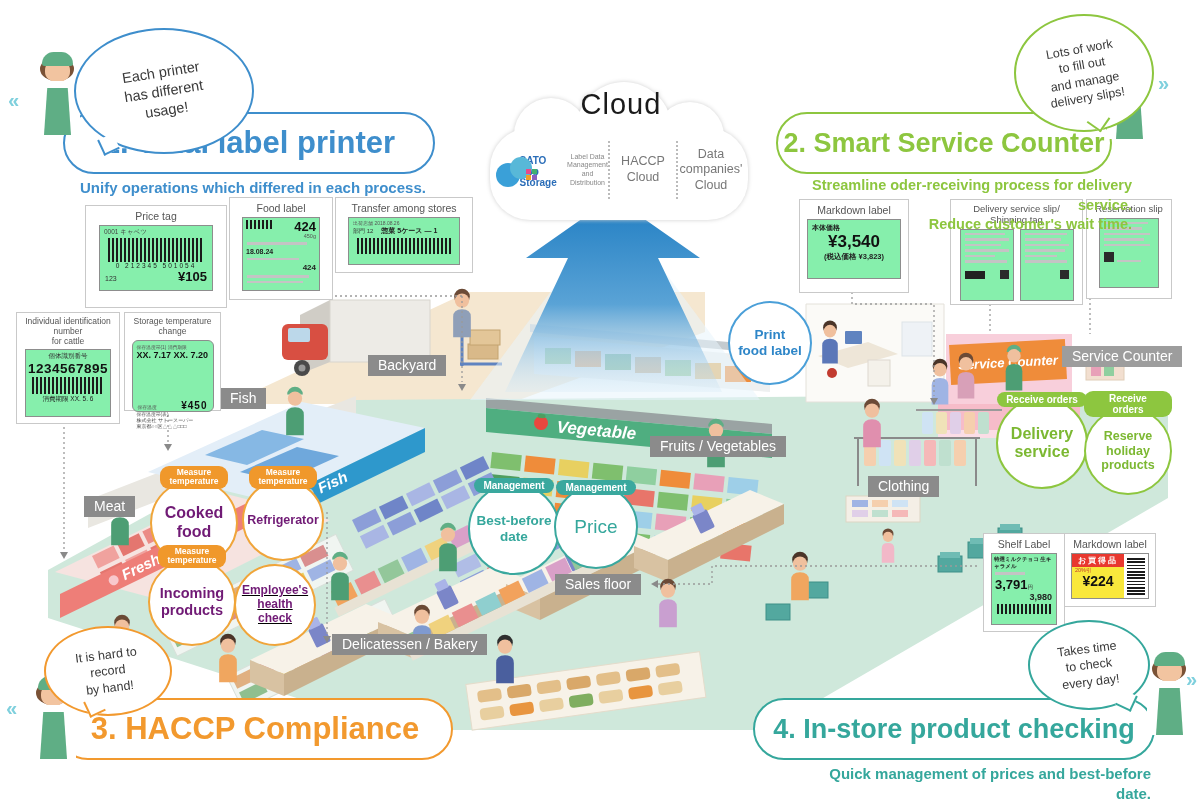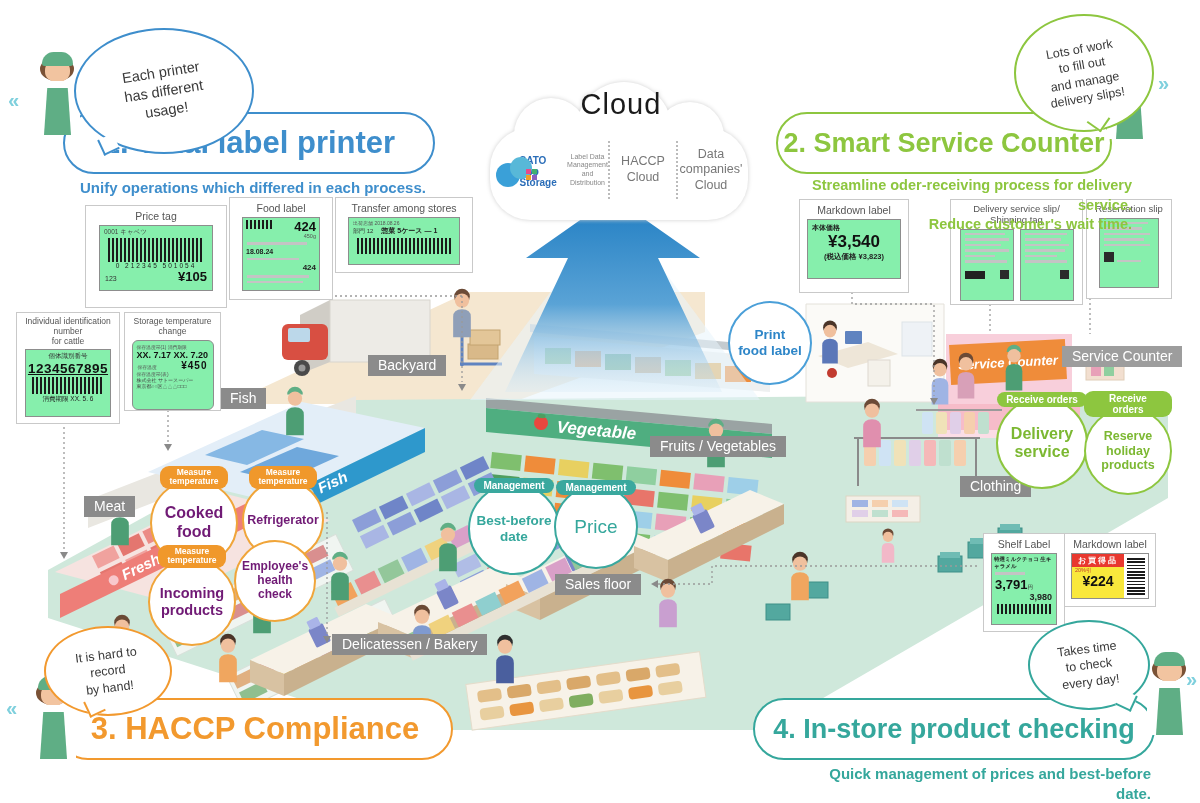--- a/index.html
+++ b/index.html
@@ -652,34 +652,34 @@
       </div>
       <div class="bcode" style="height:16px;margin:2px 8px 0;"></div>
     </div>
   </div>
 
   <div class="card" style="left:16px;top:312px;width:102px;height:110px;">
     <div class="ct pre" style="font-size:8.5px;">Individual identification number
 for cattle</div>
     <div class="inner" style="width:84px;height:66px;">
       <div style="font-size:6.5px;color:#333;text-align:center;padding-top:2px;">個体識別番号</div>
-      <div style="font-size:13.5px;font-weight:bold;color:#111;text-align:center;letter-spacing:0.5px;text-decoration:underline;">1234567895</div>
+      <div style="font-size:13.5px;font-weight:bold;color:#111;text-align:center;letter-spacing:0.5px;">1234567895</div>
       <div class="bcode" style="height:17px;margin:1px 6px;"></div>
       <div style="font-size:6.5px;color:#222;text-align:center;">消費期限  XX. 5. 6</div>
     </div>
   </div>
 
   <div class="card" style="left:124px;top:312px;width:95px;height:97px;">
     <div class="ct" style="font-size:8.5px;">Storage temperature change</div>
     <div class="inner" style="width:80px;height:70px;border-radius:6px;">
       <div style="font-size:4.8px;color:#555;padding:3px 0 0 4px;">保存温度帯(1)   消費期限</div>
       <div style="font-size:9px;font-weight:bold;color:#111;padding-left:4px;">XX. 7.17 XX. 7.20</div>
       <div style="display:flex;justify-content:space-between;padding:0 5px;align-items:baseline;">
         <span style="font-size:4.8px;color:#555;">保存温度</span>
-        <span style="font-size:10px;font-weight:bold;color:#111;letter-spacing:1px;">¥450</span>
+        <span style="font-size:10px;font-weight:bold;color:#111;letter-spacing:1px;margin-top:40px;">¥450</span>
       </div>
       <div style="font-size:4.8px;color:#555;padding-left:4px;">保存温度帯(表)</div>
       <div style="font-size:5px;color:#444;padding-left:4px;">株式会社 サトースーパー</div>
       <div style="font-size:5px;color:#444;padding-left:4px;">東京都○○区△△△□□□</div>
     </div>
   </div>
 
   <div class="card" style="left:799px;top:199px;width:108px;height:92px;">
     <div class="ct">Markdown label</div>
     <div class="inner" style="width:92px;height:58px;">
@@ -759,41 +759,41 @@
       <div class="vcode" style="flex:1;margin:3px;"></div>
     </div>
   </div>
 
   <div class="glabel" style="left:368px;top:355px;">Backyard</div>
   <div class="glabel" style="left:220px;top:388px;">Fish</div>
   <div class="glabel" style="left:84px;top:496px;">Meat</div>
   <div class="glabel" style="left:650px;top:436px;">Fruits / Vegetables</div>
   <div class="glabel" style="left:555px;top:574px;">Sales floor</div>
   <div class="glabel" style="left:332px;top:634px;">Delicatessen / Bakery</div>
-  <div class="glabel" style="left:960px;top:476px;">Clothing</div>
+  <div class="glabel" style="left:868px;top:476px;">Clothing</div>
   <div class="glabel" style="left:1062px;top:346px;background:#9d9d9d;">Service Counter</div>
 
   <div class="badge" style="left:150px;top:466px;width:88px;">
     <div class="tab o pre">Measure
 temperature</div>
     <div class="circ o pre" style="width:84px;height:84px;font-size:16px;">Cooked
 food</div>
   </div>
   <div class="badge" style="left:242px;top:466px;width:82px;">
     <div class="tab o pre">Measure
 temperature</div>
     <div class="circ o" style="width:78px;height:78px;font-size:12.5px;">Refrigerator</div>
   </div>
   <div class="badge" style="left:148px;top:545px;width:88px;">
     <div class="tab o pre">Measure
 temperature</div>
     <div class="circ o pre" style="width:84px;height:84px;font-size:14.5px;">Incoming
 products</div>
   </div>
-  <div class="badge" style="left:235px;top:540px;width:80px;">
+  <div class="badge" style="left:235px;top:564px;width:80px;text-decoration:underline;">
     <div class="circ o pre" style="width:78px;height:78px;font-size:12px;">Employee's
 health
 check</div>
   </div>
 
   <div class="badge" style="left:468px;top:478px;width:92px;">
     <div class="tab t">Management</div>
     <div class="circ t pre" style="width:88px;height:88px;font-size:13.5px;">Best-before
 date</div>
   </div>

